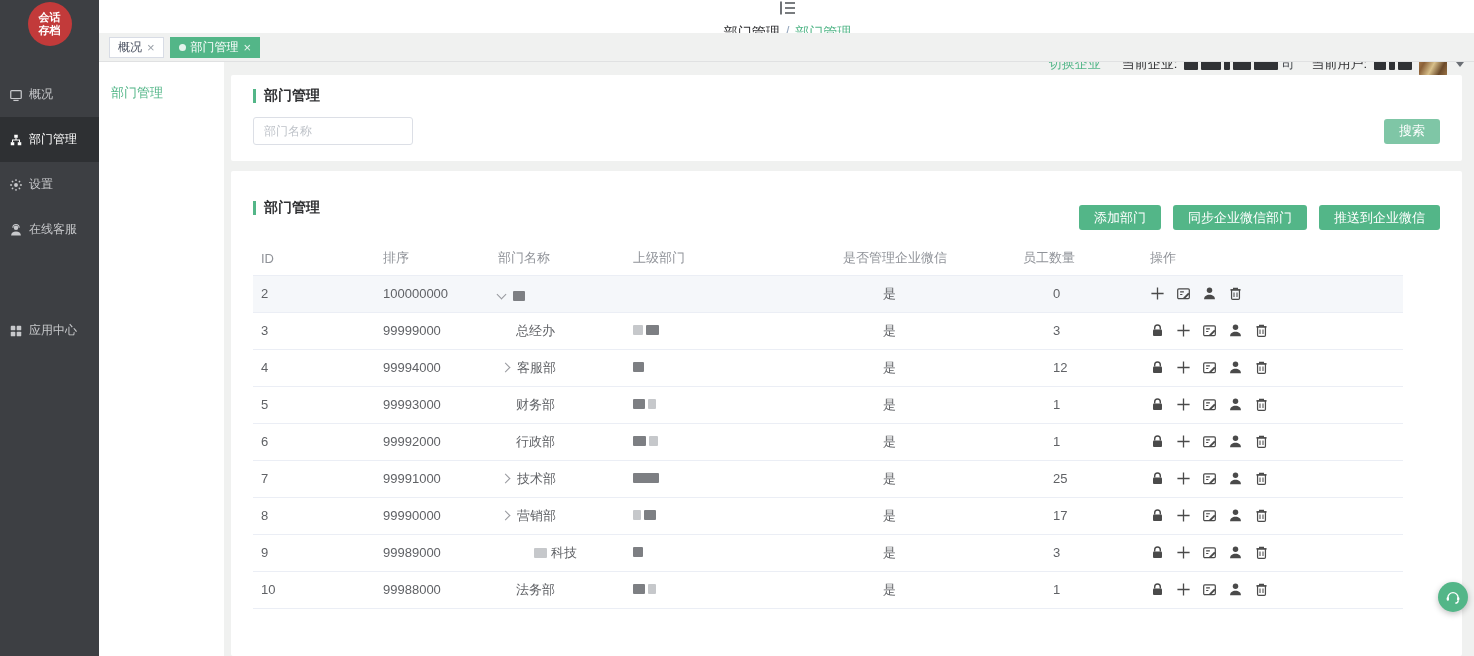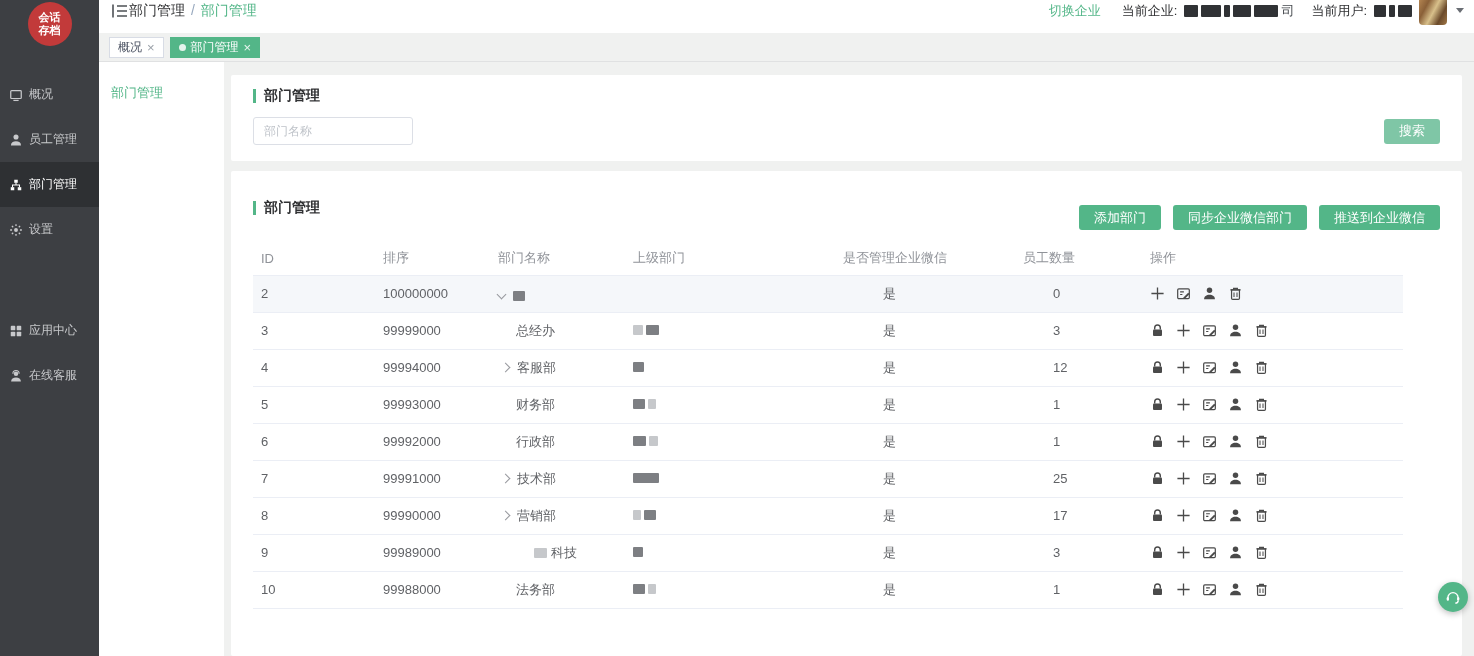--- a/index.html
+++ b/index.html
@@ -20,21 +20,21 @@
   .nav-item { height:45px; display:flex; align-items:center; padding-left:9px; gap:6px;
     font-size:12px; cursor:pointer; white-space:nowrap; }
   .nav-item.active { background:var(--sb-active); color:#fff; }
   .nav-item.group2 { margin-top:56px; }
   .nav-item svg { width:14px; height:14px; flex-shrink:0; }
 
   
   .main { flex:1; display:flex; flex-direction:column; min-width:0; }
 
   .topbar { height:33px; background:#fff; display:flex; align-items:center;
-    padding:0 10px 12px 12px; font-size:14px; color:#303133; flex-shrink:0; }
+    padding:0 10px 12px 12px; gap:8px; font-size:14px; color:#303133; flex-shrink:0;flex-direction:column; }
   .hamburger { width:18px; height:16px; cursor:pointer; display:flex; }
   .crumb-sep { color:#97a8be; margin:0 2px; }
   .crumb-current { color:var(--accent); }
   .topbar-right { margin-left:auto; display:flex; align-items:center; gap:7px; font-size:13px; color:#45494e; }
   .link-accent { color:var(--accent); cursor:pointer; margin-right:14px; }
   .info-label { color:#303133; }
   .redact { display:inline-block; height:10px; background:#c6c8cb; border-radius:1px;
     vertical-align:middle; }
   .redact.d { background:#7d7f83; }
   .redact.ink { background:#303235; height:12px; }
@@ -111,59 +111,52 @@
       </div>
     </div>
     <nav class="nav">
       <div class="nav-item">
         <svg viewBox="0 0 16 16" fill="none" stroke="currentColor" stroke-width="1.4">
             <rect x="2" y="3" width="12" height="9" rx="1"></rect>
             <path d="M5 14.2h6"></path>
           </svg>
         <span>概况</span>
       </div>
-      <div class="nav-item">
-        <svg viewBox="0 0 16 16" fill="currentColor">
-            <circle cx="8" cy="4.6" r="2.9"></circle>
-            <path d="M2.2 14.2c0-3.2 2.5-4.8 5.8-4.8s5.8 1.6 5.8 4.8z"></path>
-          </svg>
-        <span>员工管理</span>
-      </div>
       <div class="nav-item active">
         <svg viewBox="0 0 16 16">
             <rect x="6" y="2" width="4" height="3.5" fill="currentColor"></rect>
             <rect x="2" y="10.5" width="4" height="3.5" fill="currentColor"></rect>
             <rect x="10" y="10.5" width="4" height="3.5" fill="currentColor"></rect>
             <path d="M8 5.5V8M4 10.5V8h8v2.5" stroke="currentColor" fill="none" stroke-width="1.2"></path>
           </svg>
         <span>部门管理</span>
       </div>
       <div class="nav-item">
         <svg viewBox="0 0 16 16">
             <circle cx="8" cy="8" r="2.2" fill="currentColor"></circle>
             <path d="M8 1.3v2.2M8 12.5v2.2M1.3 8h2.2M12.5 8h2.2M3.3 3.3l1.5 1.5M11.2 11.2l1.5 1.5M12.7 3.3l-1.5 1.5M4.8 11.2l-1.5 1.5" stroke="currentColor" stroke-width="1.5"></path>
           </svg>
         <span>设置</span>
       </div>
+      <div class="nav-item">
+        <svg viewBox="0 0 16 16">
+            <circle cx="8" cy="5.4" r="2.6" fill="currentColor"></circle>
+            <path d="M2.4 14.2c0-3 2.4-4.5 5.6-4.5s5.6 1.5 5.6 4.5z" fill="currentColor"></path>
+            <path d="M4.4 5.4a3.6 3.6 0 0 1 7.2 0" fill="none" stroke="currentColor" stroke-width="1.2"></path>
+          </svg>
+        <span>在线客服</span>
+      </div>
       <div class="nav-item group2">
         <svg viewBox="0 0 16 16" fill="currentColor">
             <rect x="2" y="2" width="5.2" height="5.2" rx="1"></rect>
             <rect x="8.8" y="2" width="5.2" height="5.2" rx="1"></rect>
             <rect x="2" y="8.8" width="5.2" height="5.2" rx="1"></rect>
             <rect x="8.8" y="8.8" width="5.2" height="5.2" rx="1"></rect>
           </svg>
         <span>应用中心</span>
-      </div>
-      <div class="nav-item">
-        <svg viewBox="0 0 16 16">
-            <circle cx="8" cy="5.4" r="2.6" fill="currentColor"></circle>
-            <path d="M2.4 14.2c0-3 2.4-4.5 5.6-4.5s5.6 1.5 5.6 4.5z" fill="currentColor"></path>
-            <path d="M4.4 5.4a3.6 3.6 0 0 1 7.2 0" fill="none" stroke="currentColor" stroke-width="1.2"></path>
-          </svg>
-        <span>在线客服</span>
       </div>
     </nav>
   </aside>
 
   <div class="main">
 
     <header class="topbar">
       <span class="hamburger">
         <svg viewBox="0 0 18 16" fill="none" stroke="#4d5156" stroke-width="1.6">
             <path d="M2 1.5v13"></path>

